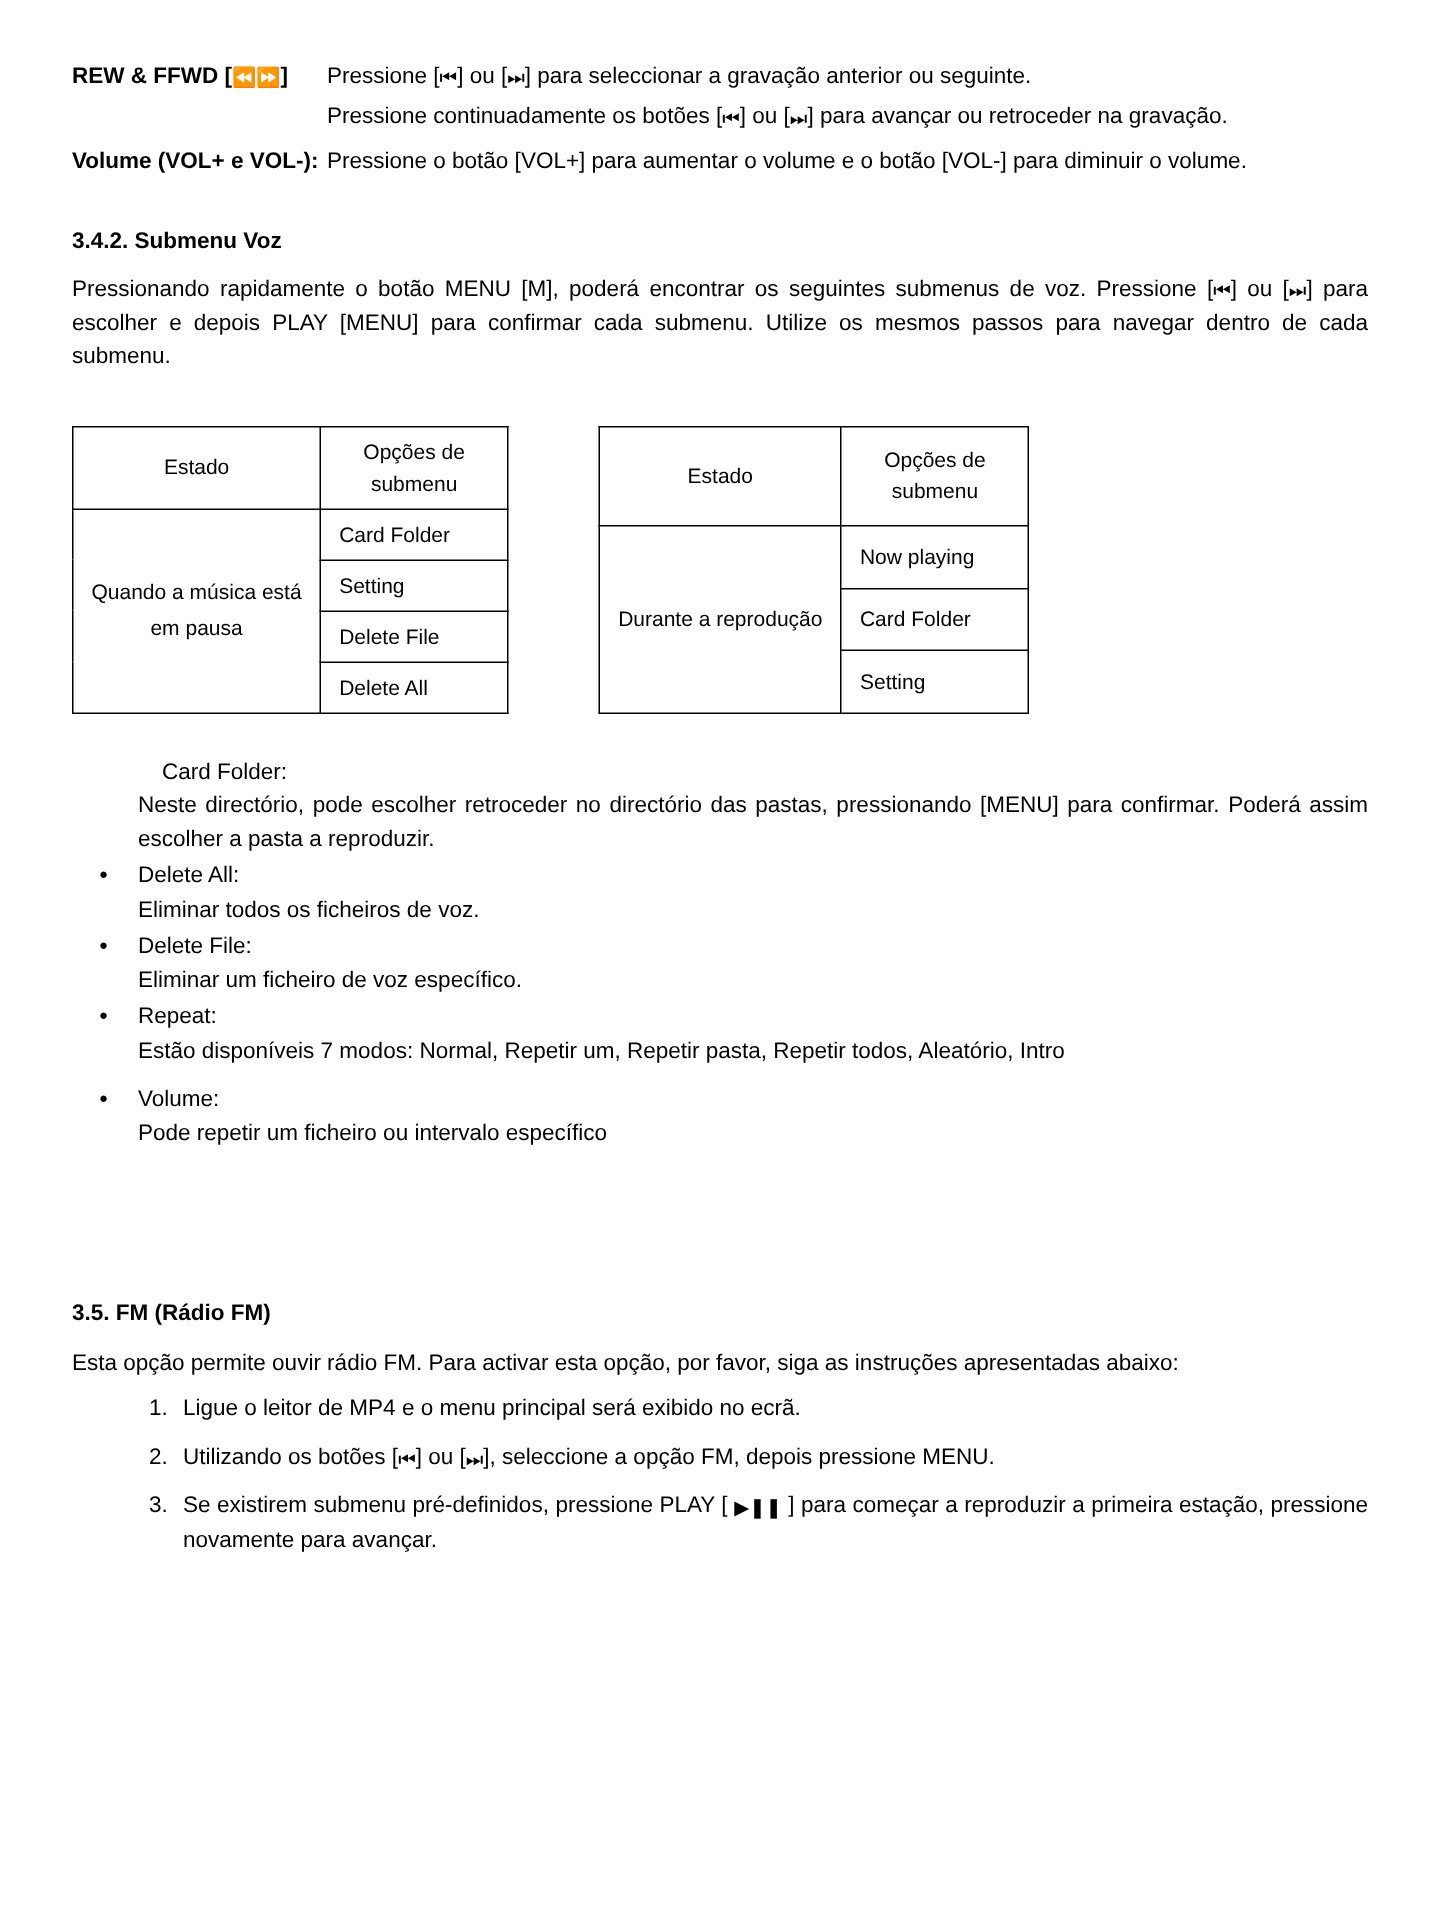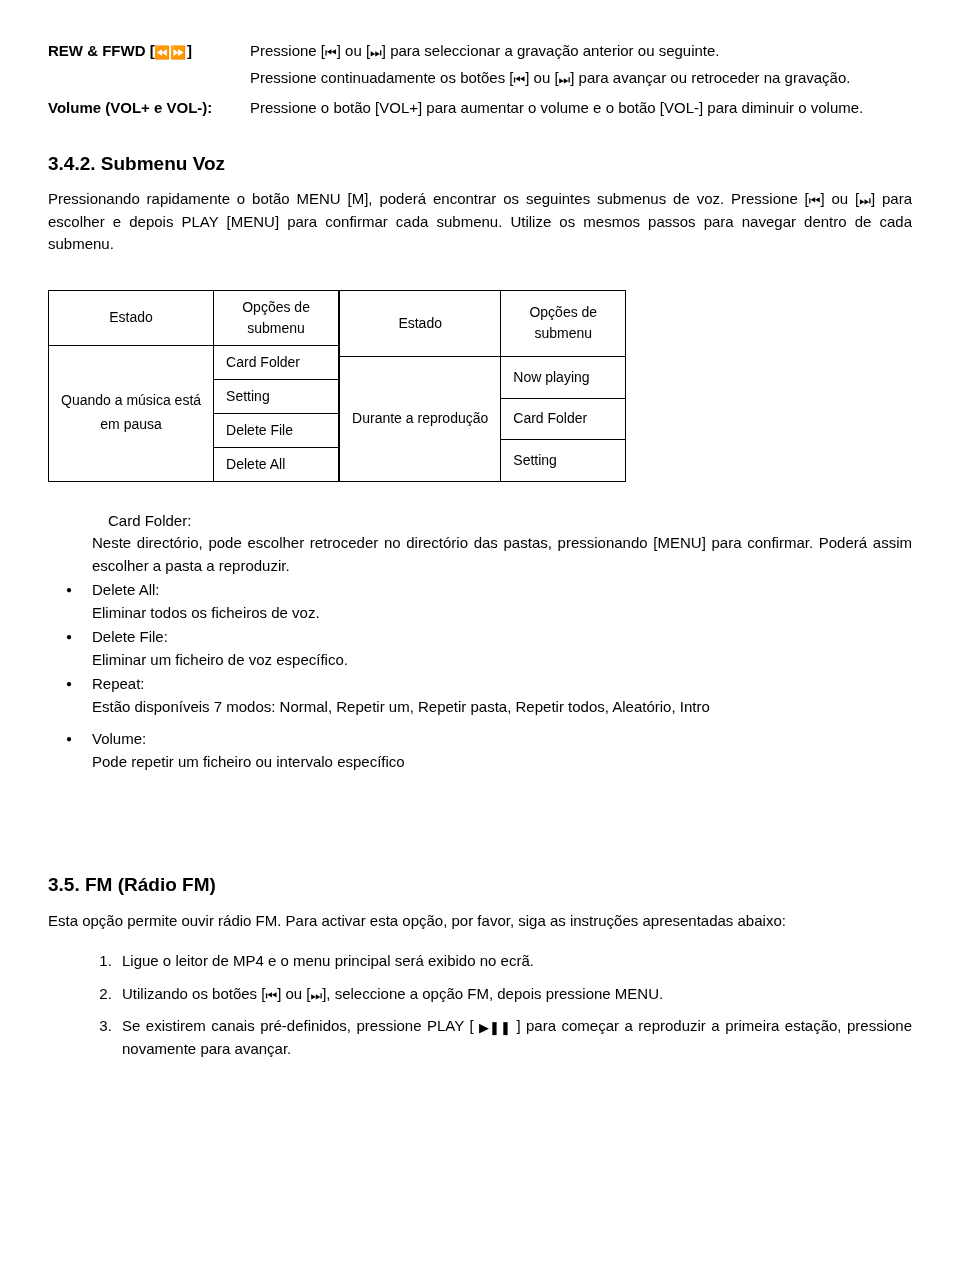--- a/index.html
+++ b/index.html
@@ -11,48 +11,48 @@
     padding: 40px 48px;
     background: #fff;
   }
   .section {
     margin-bottom: 24px;
   }
   .def-row {
     display: flex;
     align-items: flex-start;
     margin-bottom: 4px;
-    gap: 32px;
   }
   .def-label {
     flex: 0 0 170px;
     font-weight: bold;
     white-space: nowrap;
   }
   .def-body {
     flex: 1;
     text-align: justify;
   }
   .def-body p {
     margin: 0 0 4px 0;
   }
   .justify {
     text-align: justify;
   }
   h2.subsection {
-    font-size: 19px;
+    font-size: 15px;
     font-weight: bold;
     margin: 26px 0 10px 0;
   }
   .intro-para {
     text-align: justify;
     margin: 0 0 8px 0;
   }
   .tables-wrap {
     display: flex;
+    gap: 60px;
     margin: 34px 0 28px 0;
   }
   table.grid {
     border-collapse: collapse;
     font-size: 14px;
   }
   table.grid td {
     border: 1px solid #000;
     padding: 6px 12px;
     text-align: left;
@@ -94,21 +94,21 @@
   }
   .first-item-head {
     margin-left: 16px;
   }
   .first-item-body {
     display: block;
     text-align: justify;
   }
   ol.numlist {
     padding-left: 68px;
-    margin: 18px 0;
+    margin: 8px 0;
   }
   ol.numlist li {
     padding-left: 6px;
     margin-bottom: 10px;
     text-align: justify;
   }
   .icon {
     display: inline-block;
     vertical-align: -1px;
     font-size: 13px;
@@ -229,15 +229,15 @@
 
 <h2 class="subsection">3.5.  FM (Rádio FM)</h2>
 <p class="intro-para">Esta opção permite ouvir rádio FM. Para activar esta opção, por favor, siga as instruções apresentadas abaixo:</p>
 
 <ol class="numlist">
   <li>Ligue o leitor de MP4 e o menu principal será exibido no ecrã.</li>
   <li>
     <span>Utilizando os botões [</span><span class="icon">⏮</span><span>] ou [</span><span class="icon">⏭</span><span>], seleccione a opção FM, depois pressione MENU.</span>
   </li>
   <li>
-    <span>Se existirem canais pré-definidos, pressione PLAY [</span> <span class="icon">▶❚❚</span> <span>] para começar a reproduzir a primeira estação, pressione novamente para avançar.</span>
+    <span>Se existirem submenu pré-definidos, pressione PLAY [</span> <span class="icon">▶❚❚</span> <span>] para começar a reproduzir a primeira estação, pressione novamente para avançar.</span>
   </li>
 </ol>
 
 </body></html>

